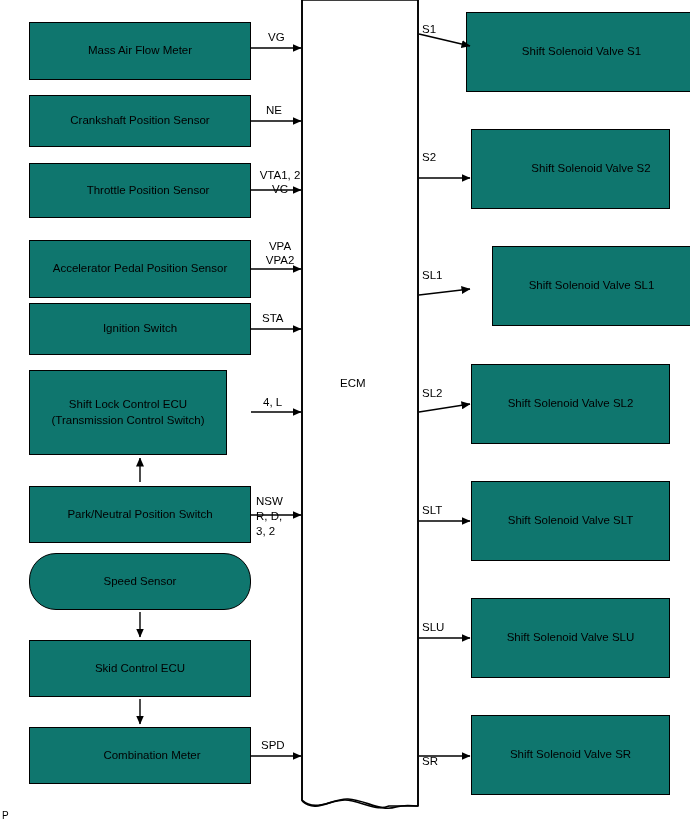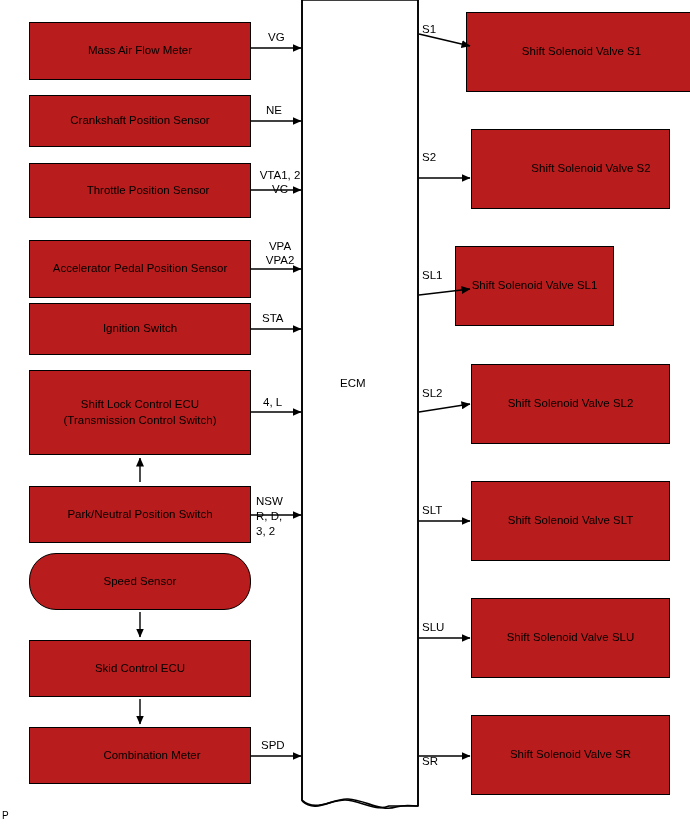--- a/index.html
+++ b/index.html
@@ -14,21 +14,21 @@
   #canvas {
     position: relative;
     width: 690px;
     height: 826px;
     background: #ffffff;
     overflow: hidden;
   }
   .box {
     position: absolute;
     border: 1.5px solid #000000;
-    background: #b91c1c;
+    background: #0f766e;
     box-sizing: border-box;
     display: flex;
     align-items: center;
     justify-content: center;
     text-align: center;
     font-size: 11.5px;
     line-height: 1.35;
     color: #000000;
   }
   .box span {
@@ -82,21 +82,21 @@
   </div>
 
   <div class="box" style="left:29px; top:240px; width:222px; height:58px;">
     <span>Accelerator Pedal Position Sensor</span>
   </div>
 
   <div class="box" style="left:29px; top:303px; width:222px; height:52px;">
     <span>Ignition Switch</span>
   </div>
 
-  <div class="box" style="left:29px; top:370px; width:222px; height:85px;">
+  <div class="box" style="left:29px; top:370px; width:198px; height:85px;">
     <span>Shift Lock Control ECU
 (Transmission Control Switch)</span>
   </div>
 
   <div class="box" style="left:29px; top:486px; width:222px; height:57px;">
     <span>Park/Neutral Position Switch</span>
   </div>
 
   <div class="box" style="left:29px; top:553px; width:222px; height:57px;border-radius:27px;">
     <span>Speed Sensor</span>
@@ -111,21 +111,21 @@
   </div>
 
   <div class="box" style="left:446px; top:12px; width:231px; height:80px;margin-left:20px;">
     <span>Shift Solenoid Valve S1</span>
   </div>
 
   <div class="box" style="left:471px; top:129px; width:199px; height:80px;padding-left:41px;">
     <span>Shift Solenoid Valve S2</span>
   </div>
 
-  <div class="box" style="left:455px; top:246px; width:159px; height:80px;">
+  <div class="box" style="left:492px; top:246px; width:199px; height:80px;">
     <span>Shift Solenoid Valve SL1</span>
   </div>
 
   <div class="box" style="left:471px; top:364px; width:199px; height:80px;">
     <span>Shift Solenoid Valve SL2</span>
   </div>
 
   <div class="box" style="left:471px; top:481px; width:199px; height:80px;">
     <span>Shift Solenoid Valve SLT</span>
   </div>

